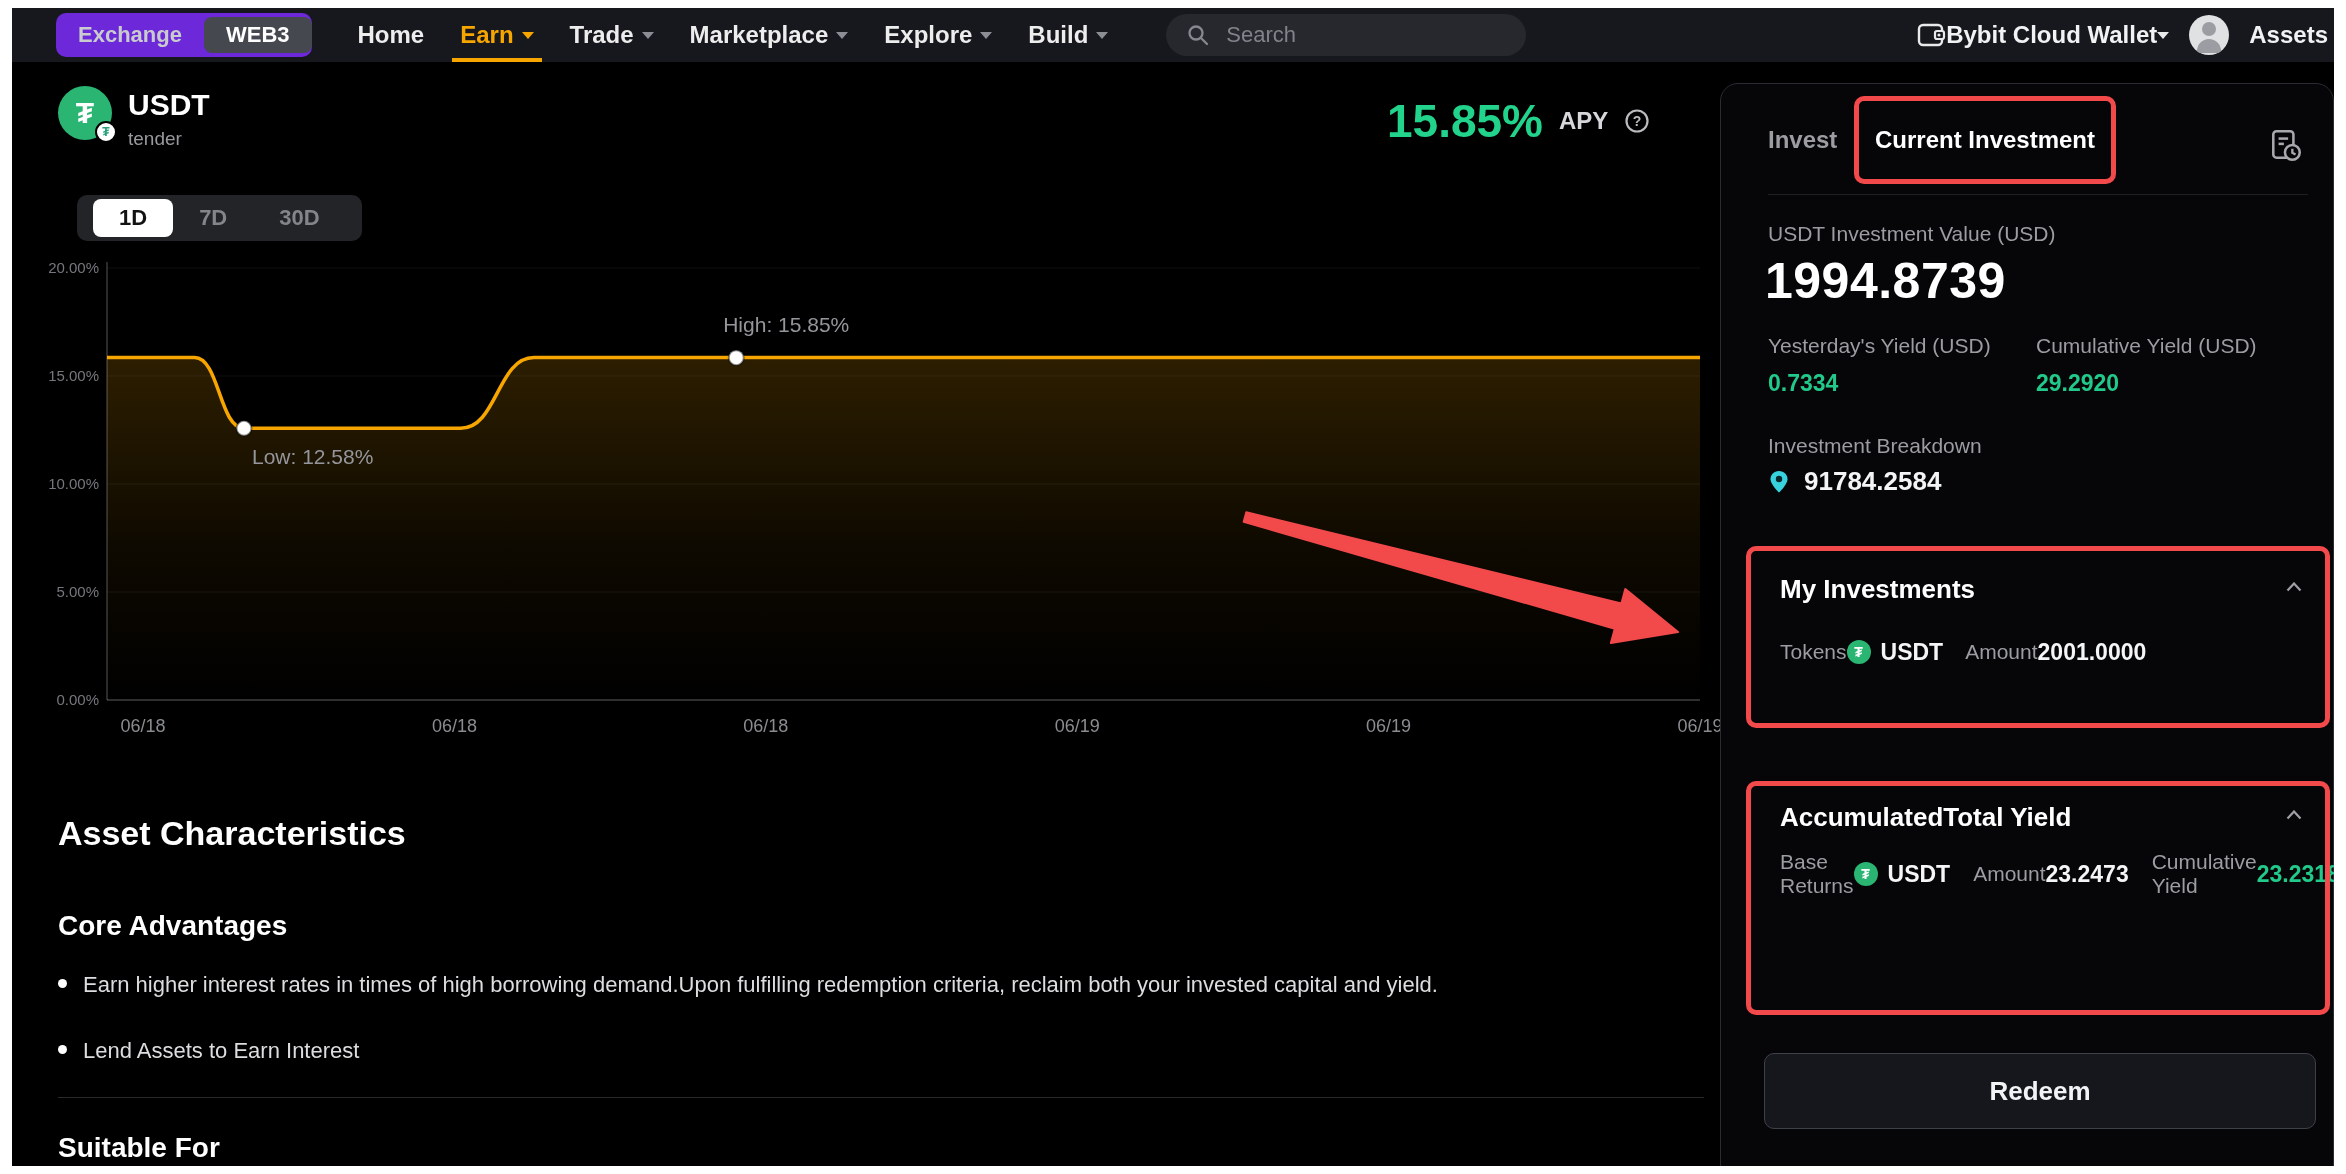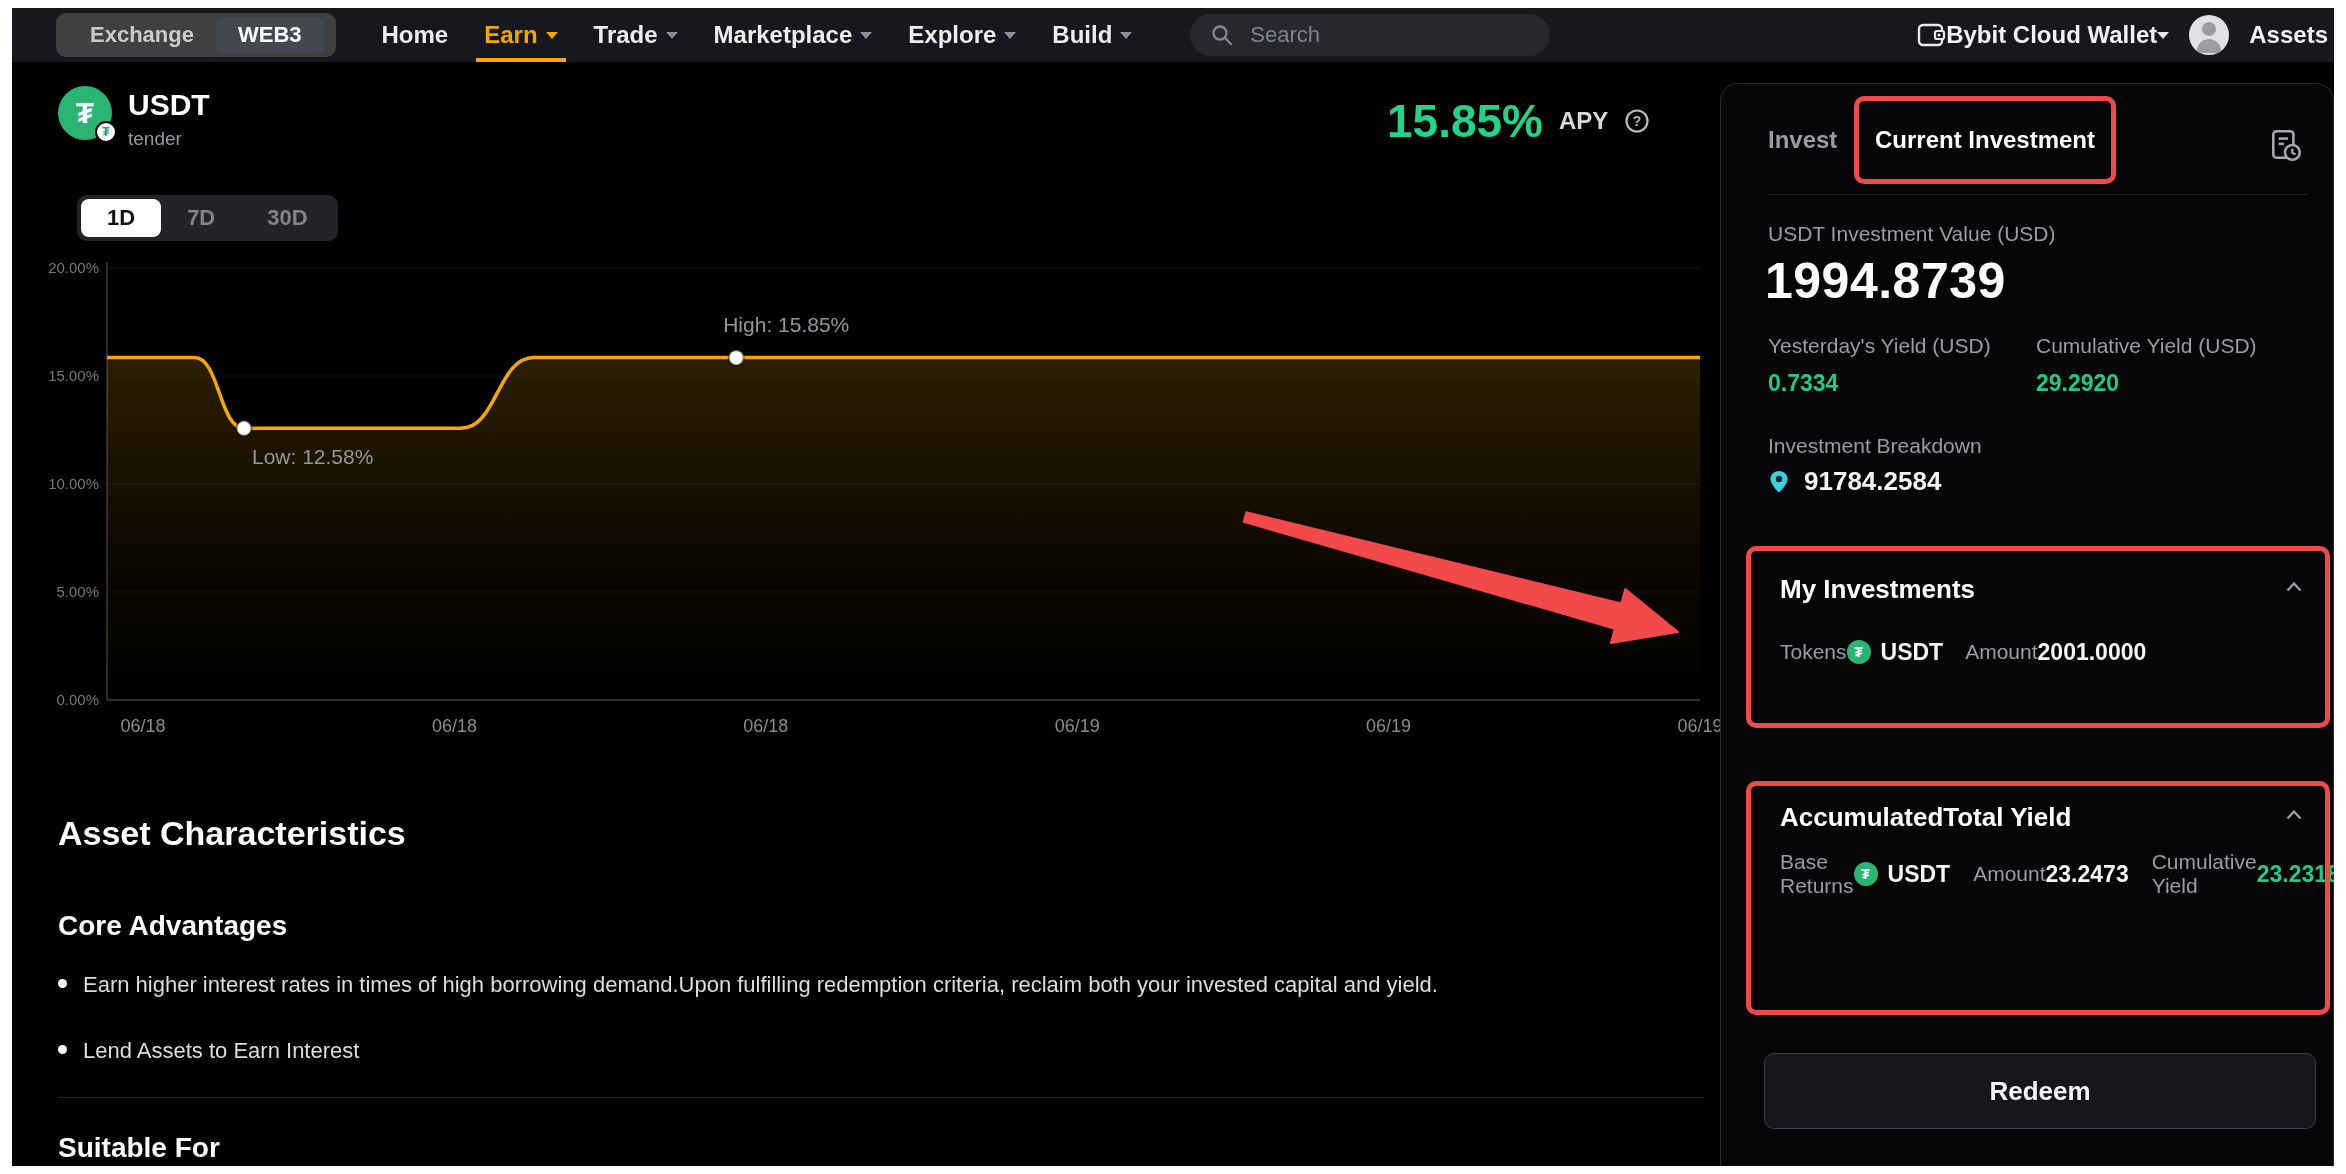--- a/index.html
+++ b/index.html
@@ -2,21 +2,21 @@
 <html><head>
 <meta charset="utf-8">
 <style>
   *{margin:0;padding:0;box-sizing:border-box}
   html,body{width:2346px;height:1174px}
   body{background:#fff;font-family:"Liberation Sans",sans-serif;position:relative;overflow:hidden}
   .app{position:absolute;left:12px;top:8px;width:2322px;height:1158px;background:#000;overflow:hidden}
 
   
   .nav{position:absolute;left:0;top:0;width:100%;height:54px;background:#17181d;display:flex;align-items:center}
-  .toggle{display:flex;align-items:center;background:#404040;border-radius:10px;padding:12px;margin-left:44px;height:44px}
+  .toggle{display:flex;align-items:center;background:#6d28d9;border-radius:10px;padding:0;margin-left:44px;height:44px}
   .tg{border:none;background:transparent;color:#c9cbce;font-family:inherit;font-size:22px;font-weight:bold;padding:0 22px;height:36px;border-radius:8px;cursor:pointer}
   .tg.active{background:#45484f;color:#fff}
   .nav-menu{display:flex;align-items:flex-start;gap:36px;margin-left:46px;height:100%}
   .nav-item{position:relative;display:flex;align-items:center;gap:8px;font-size:24px;font-weight:bold;color:#ededee;height:100%;cursor:pointer;white-space:nowrap}
   .caret{width:0;height:0;border-left:6px solid transparent;border-right:6px solid transparent;border-top:7px solid #8b8e94;display:inline-block}
   .nav-item.active{color:#f7a600}
   .nav-item.active .caret{border-top-color:#f7a600}
   .nav-underline{position:absolute;bottom:0;left:-8px;right:-8px;height:4px;background:#f7a600}
   .search{display:flex;align-items:center;gap:16px;margin-left:58px;width:360px;height:42px;border-radius:21px;background:#26282e;padding:0 20px;cursor:text}
   .search span{color:#80838a;font-size:22px}
@@ -35,21 +35,21 @@
   .token-icon>span{color:#fff;font-size:30px;font-weight:bold}
   .token-badge{position:absolute;right:-5px;bottom:-3px;width:22px;height:22px;border-radius:50%;background:#fff;border:2px solid #000;display:flex;align-items:center;justify-content:center}
   .token-badge span{color:#26a17b;font-size:12px;font-weight:bold}
   .token-title{color:#fff;font-size:30px;font-weight:bold;margin-top:2px}
   .token-sub{color:#97999e;font-size:19px;margin-top:6px}
   .apy{position:absolute;left:1375px;top:86px;display:flex;align-items:center;gap:16px}
   .apy-value{color:#22d38b;font-size:46px;font-weight:bold}
   .apy-label{color:#d6d7da;font-size:24px;font-weight:bold}
 
   
-  .tf{position:absolute;left:65px;top:187px;height:46px;background:#222428;border-radius:10px;display:flex;align-items:center;padding:4px}
+  .tf{position:absolute;left:65px;top:187px;height:46px;background:#222428;border-radius:10px;display:flex;align-items:center;padding:16px}
   .tf-btn{height:38px;padding:0 26px;display:flex;align-items:center;font-size:22px;font-weight:bold;color:#83858b;border-radius:8px;cursor:pointer}
   .tf-btn.active{background:#fff;color:#121212}
 
   
   #chart{position:absolute;left:28px;top:247px;width:1680px;height:500px}
   #chart text{font-family:"Liberation Sans",sans-serif}
 
   
   .h-asset{position:absolute;left:46px;top:806px;color:#fff;font-size:34px;font-weight:bold}
   .h-core{position:absolute;left:46px;top:902px;color:#fff;font-size:28px;font-weight:bold}

